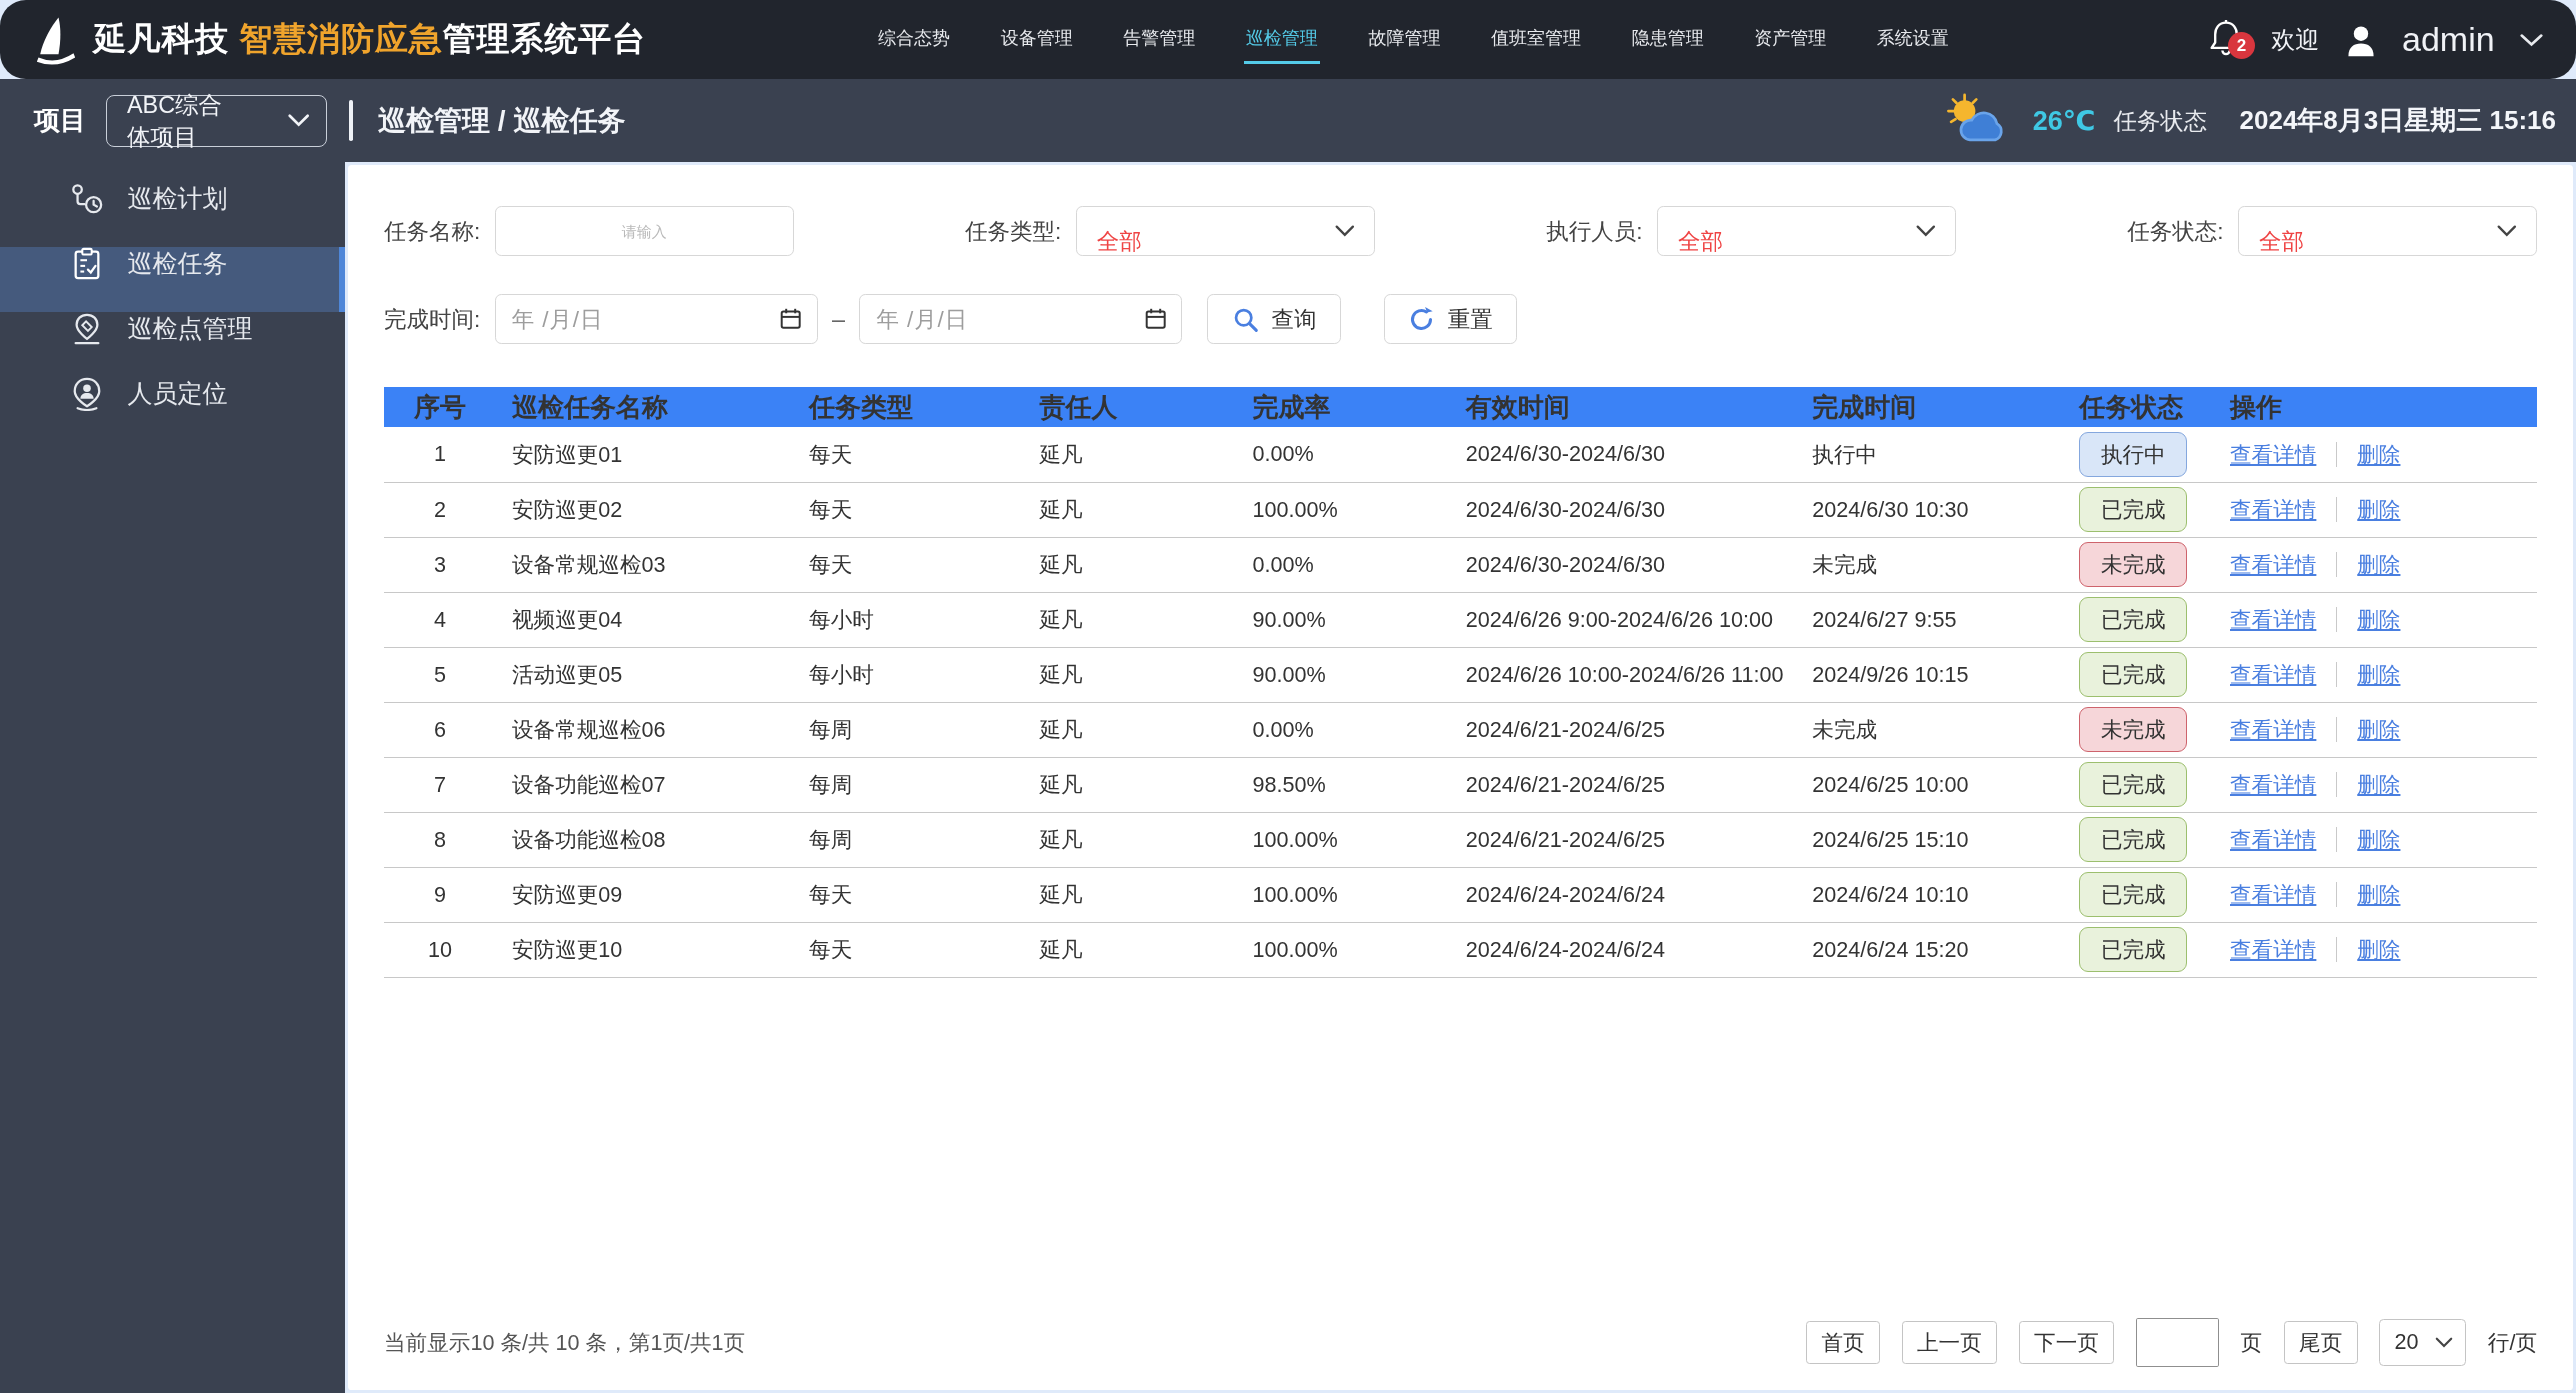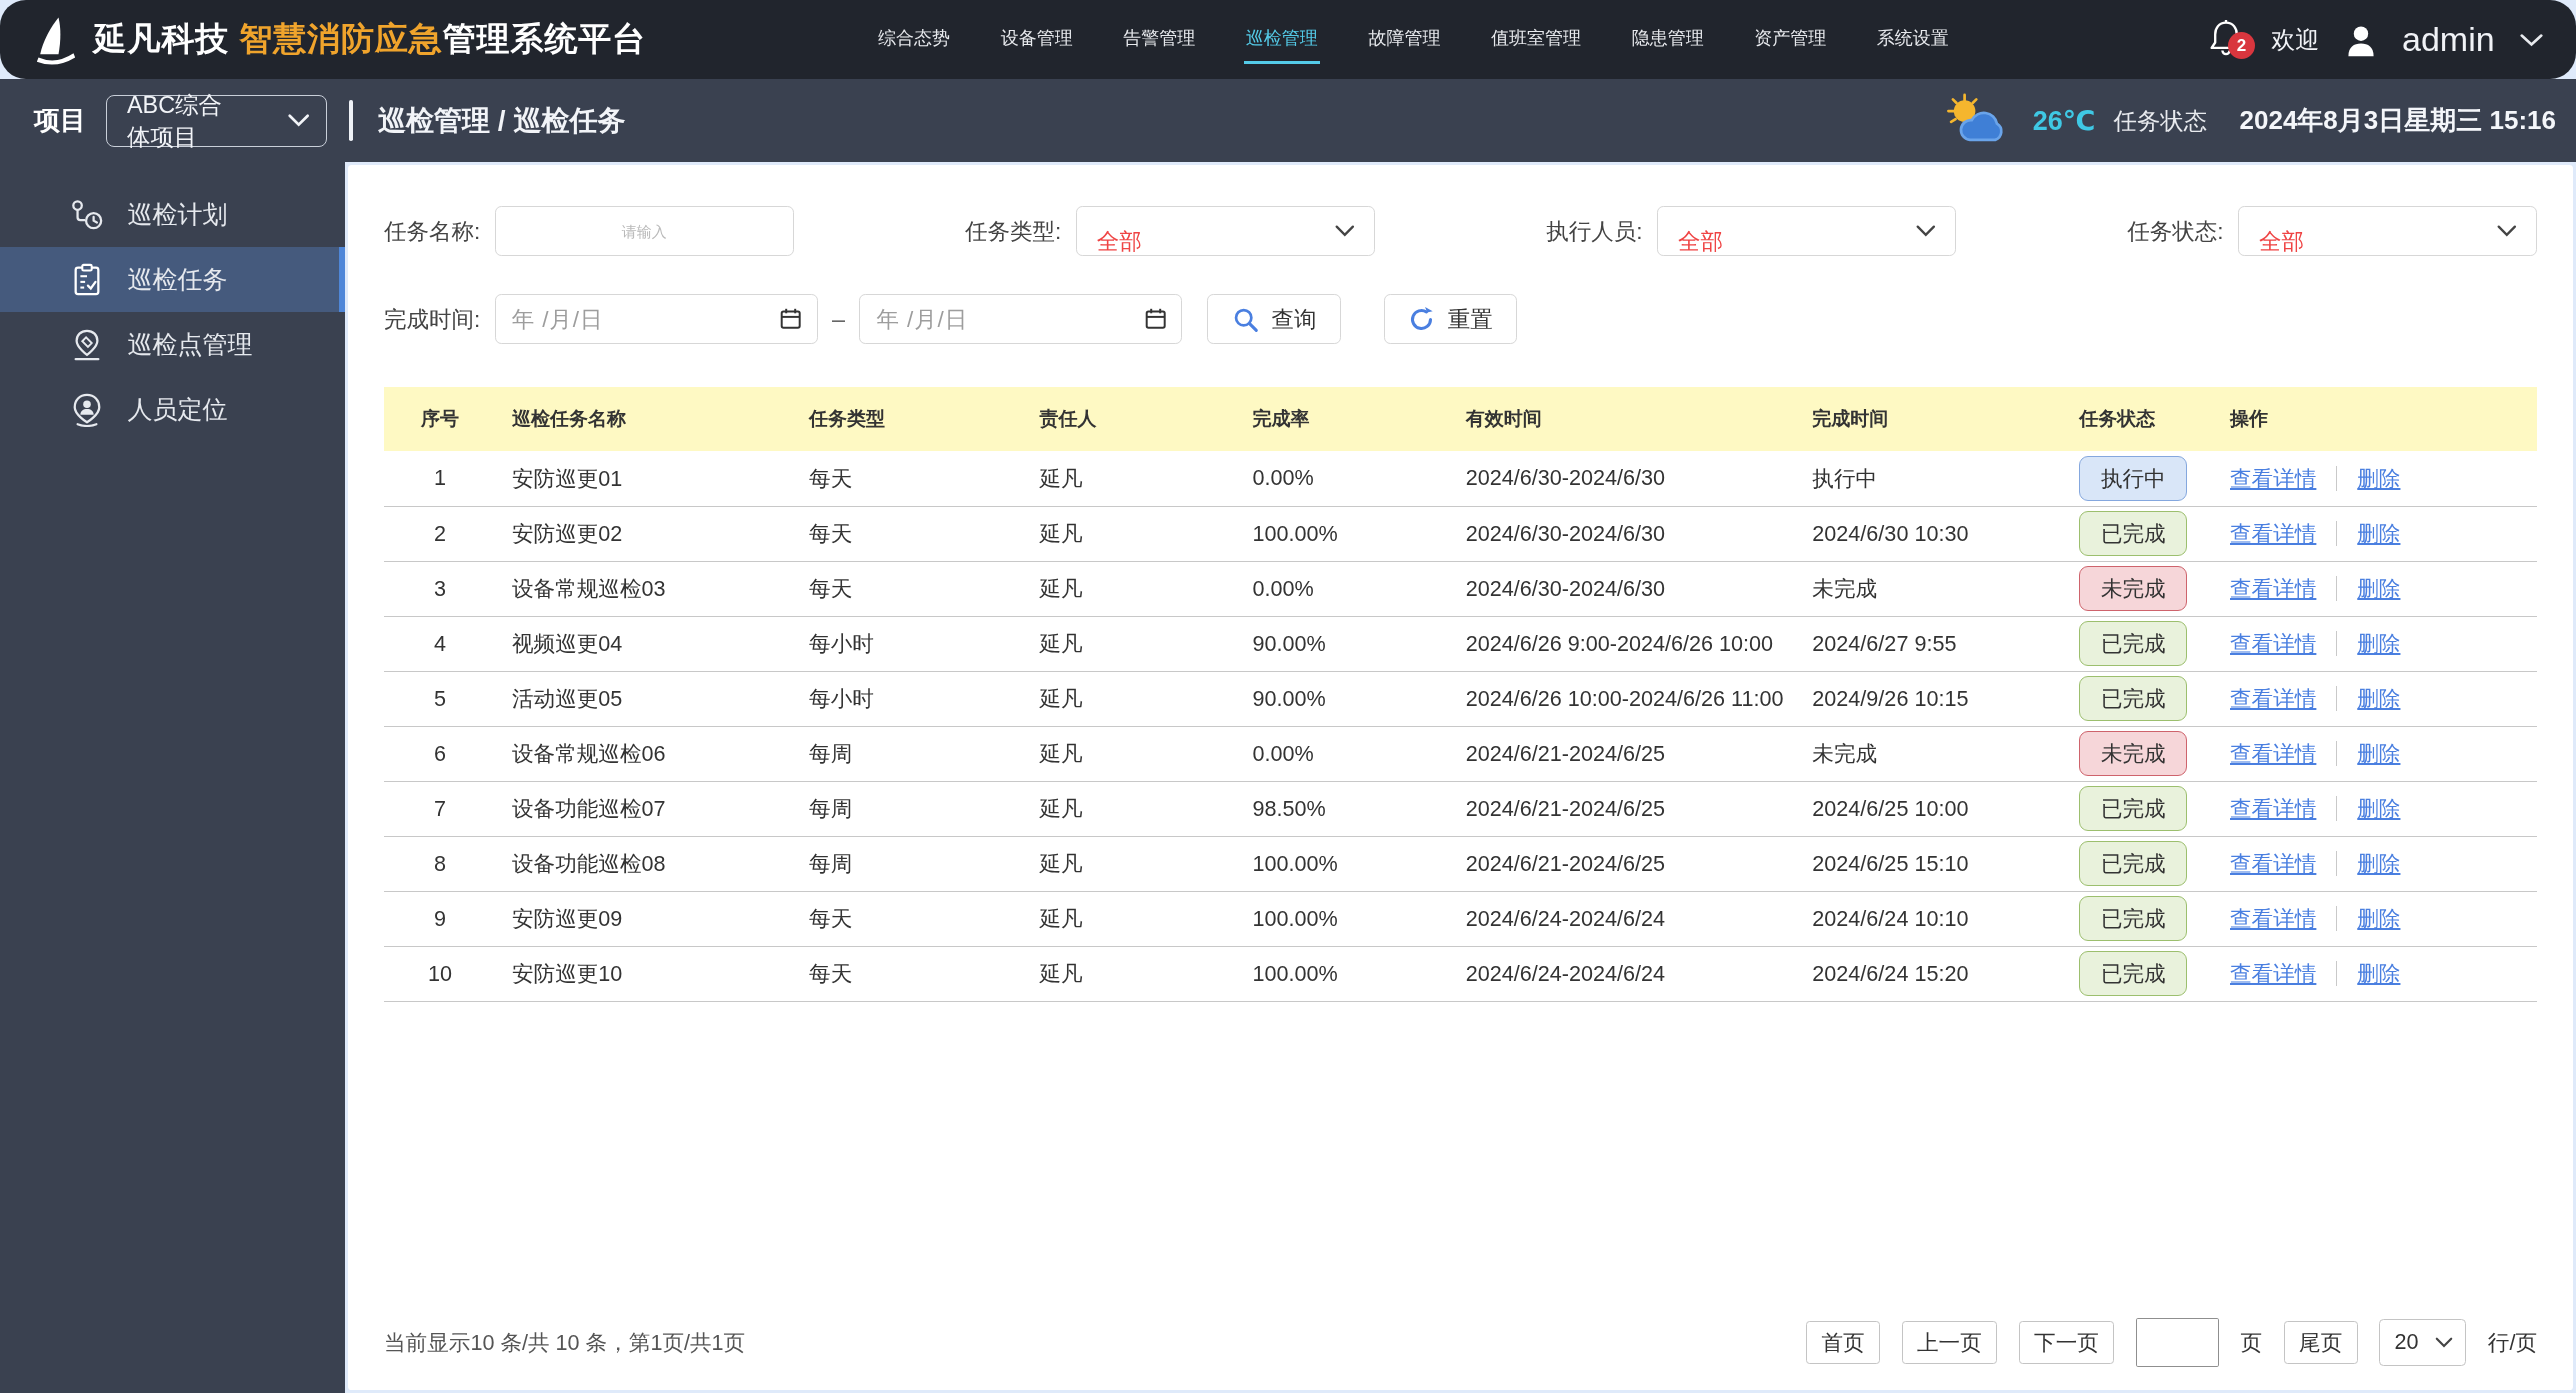--- a/index.html
+++ b/index.html
@@ -32,21 +32,21 @@
   .crumb-area{display:flex;align-items:center;}
   .crumb-divider{width:4.5px;height:41px;background:#eef1f6;border-radius:1.8px;margin:0 25px 0 3.6px;}
   .breadcrumb{font-size:28px;font-weight:bold;color:#f2f4f8;}
   .weather-area{margin-left:auto;display:flex;align-items:center;gap:18px;padding-right:20px;}
   .temp{font-size:27px;font-weight:bold;color:#3fc8e4;}
   .weather-desc{font-size:23.4px;color:#e8eaee;margin-right:14.4px;}
   .datetime{font-size:26px;font-weight:bold;color:#f4f6fa;}
 
   
   .sidebar{background:#3a4150;padding-top:20px;}
-  .side-item{height:65px;display:flex;align-items:center;gap:23.4px;padding-left:70px;cursor:pointer;
+  .side-item{height:65px;display:flex;gap:23.4px;padding-left:70px;cursor:pointer;
       border-right:6.3px solid transparent;}
   .side-item .lbl{font-size:25px;color:#e6e9ee;}
   .side-item.active{background:#455a7d;border-right-color:#4e86d8;}
 
   
   .content{padding:3px;}
   .panel{background:#ffffff;border-radius:3.6px;height:100%;display:flex;flex-direction:column;
       padding:41px 36px 23.4px 36px;}
   .filters-row{display:flex;align-items:center;}
   .filters-row.r1{justify-content:space-between;margin-bottom:38px;}
@@ -62,21 +62,21 @@
   .date-box{width:323px;display:flex;align-items:center;justify-content:space-between;padding:0 14.4px 0 16px;cursor:text;}
   .date-box .ph{font-size:22.5px;color:#9d9d9d;letter-spacing:0.9px;}
   .range-dash{font-size:23.4px;color:#666;margin:0 14.4px;}
   .btn{height:50px;display:inline-flex;align-items:center;gap:12.6px;background:#fff;border:1.8px solid #d7d7d7;
       border-radius:6.3px;padding:0 23.4px;font-size:22.5px;color:#333;cursor:pointer;}
   .btn.query{margin-left:25px;}
   .btn.reset{margin-left:43px;}
 
   
   table{width:100%;border-collapse:collapse;table-layout:fixed;}
-  thead th{background:#fef9c3;height:64px;font-size:19px;font-weight:bold;color:#333;text-align:left;padding:0 0 0 16px;}
+  thead th{background:#3b82f6;height:40px;font-size:26px;font-weight:bold;color:#333;text-align:left;padding:0 0 0 16px;}
   thead th.c-center{text-align:center;padding:0;}
   tbody td{height:55px;font-size:21.6px;color:#333;border-bottom:0.9px solid #c8c8c8;padding:0 0 0 16px;overflow:hidden;white-space:nowrap;}
   tbody td.c-center{text-align:center;padding:0;}
   .badge{display:inline-block;min-width:108px;padding:7.2px 9px;text-align:center;border-radius:9px;
       font-size:21.6px;color:#333;border:1.8px solid transparent;}
   .badge-running{background:#d9e6f8;border-color:#84a7de;}
   .badge-done{background:#e9f2dc;border-color:#9cbf6e;}
   .badge-undone{background:#f6d6d9;border-color:#ce636c;}
   .actions{display:flex;align-items:center;}
   .link{font-size:21.6px;color:#4a7fe0;text-decoration:underline;cursor:pointer;white-space:nowrap;}

